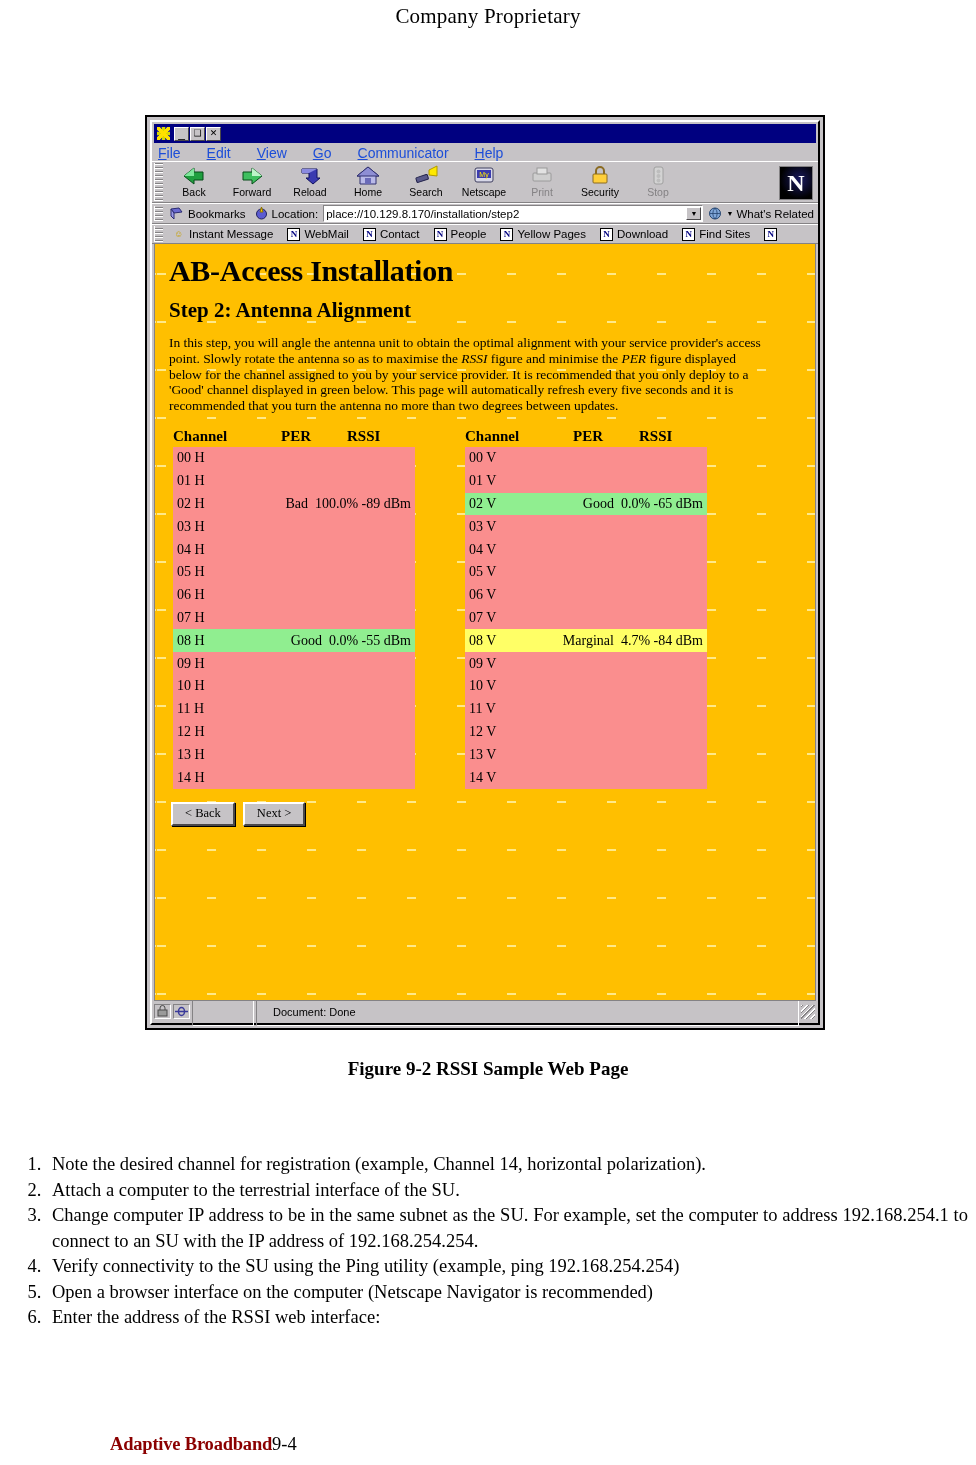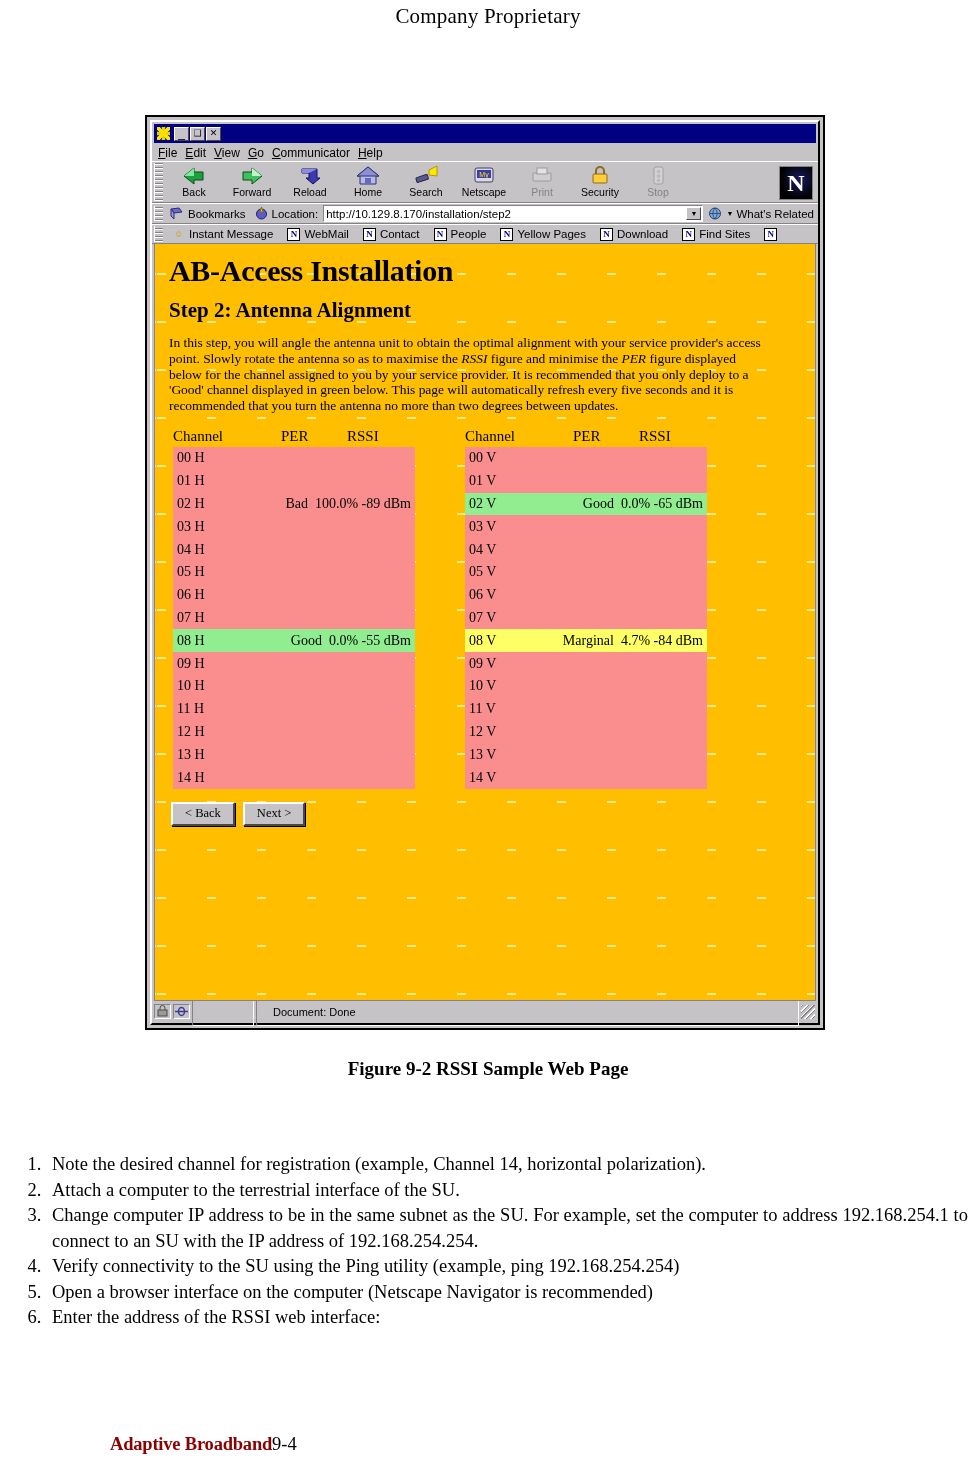--- a/index.html
+++ b/index.html
@@ -73,22 +73,22 @@
     position:absolute; left:0; right:0; top:0; bottom:0;
     color:#000; font-size:9px; font-family:"Liberation Sans",sans-serif;
     display:flex; align-items:center; justify-content:center;
     line-height:1;
   }
   .tb-btn.min .g { align-items:flex-end; font-size:12px; padding-bottom:1px;}
 
   
   .menubar {
     height:18px; display:flex; align-items:center;
-    padding:2px 0 0 6px; gap:8px;
-    font-size:12px; color:#000000;
+    padding:2px 0 0 6px; gap:26px;
+    font-size:14px; color:#1d4ed8;
     font-family:"Liberation Sans", sans-serif;
   }
   .menubar span { cursor:default; }
   .menubar u { text-decoration:underline; }
 
   
   .bar {
     display:flex; align-items:center;
     border-top:1px solid #ffffff;
     border-bottom:1px solid #848284;
@@ -198,21 +198,21 @@
   p.pg-par {
     font-size:13.5px; line-height:15.8px; margin:0 0 14px 0;
     max-width:600px; letter-spacing:-.05px;
   }
   p.pg-par i { font-style:italic; }
 
   
   .tables { display:flex; gap:50px; margin-top:10px; padding-left:4px; }
   .chtable { width:242px; font-size:14px; }
   .chhead {
-    display:flex; font-weight:normal; font-size:15px;
+    display:flex; font-weight:bold; font-size:15px;
     padding-bottom:2px;
   }
   .chhead .c-ch { width:108px; }
   .chhead .c-per { width:66px; text-align:left; }
   .chhead .c-rssi { flex:1; text-align:left; }
   .chrow {
     display:flex; align-items:center; height:22.8px;
     background:#fa8e8e; white-space:nowrap; font-size:14px;
   }
   .chrow.good { background:#90ee90; }
@@ -419,21 +419,21 @@
       <div class="loc-item">
         <span class="loc-ico">
           <svg width="15" height="15" viewBox="0 0 15 15">
               <circle cx="7.5" cy="8" r="5" fill="#5b5bd2" stroke="#21215e"></circle>
               <path d="M7.5 1 L9 6 L6 6 Z" fill="#ffd000" stroke="#8a7000"></path>
             </svg>
         </span>
         <span>Location:</span>
       </div>
       <div class="urlbox">
-        <span>http://10.129.8.170/installation/step2</span>
+        <span>place://10.129.8.170/installation/step2</span>
         <span class="drop">▼</span>
       </div>
       <div class="loc-item">
         <span class="loc-ico">
           <svg width="15" height="15" viewBox="0 0 15 15">
               <circle cx="7" cy="7.5" r="5.5" fill="#7fa6d8" stroke="#23436e"></circle>
               <path d="M1.5 7.5 H12.5 M7 2 a8 8 0 0 0 0 11 a8 8 0 0 0 0 -11" fill="none" stroke="#23436e" stroke-width=".8"></path>
             </svg>
         </span>
         <span style="font-size:7px">▼</span>

